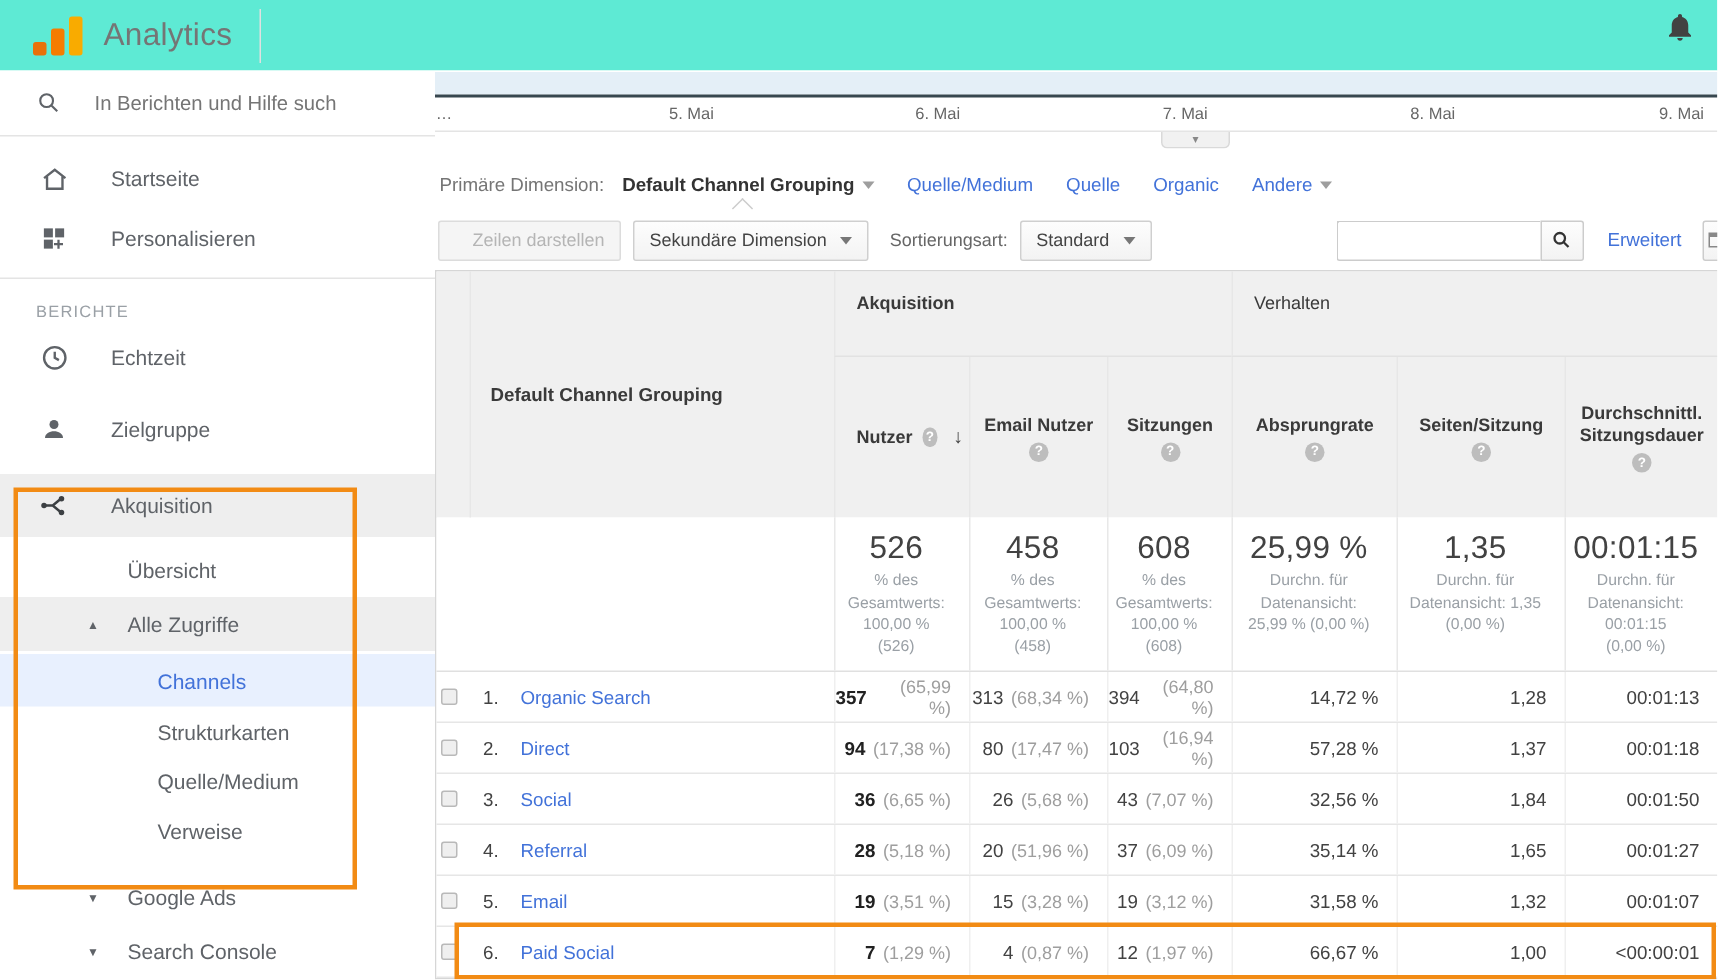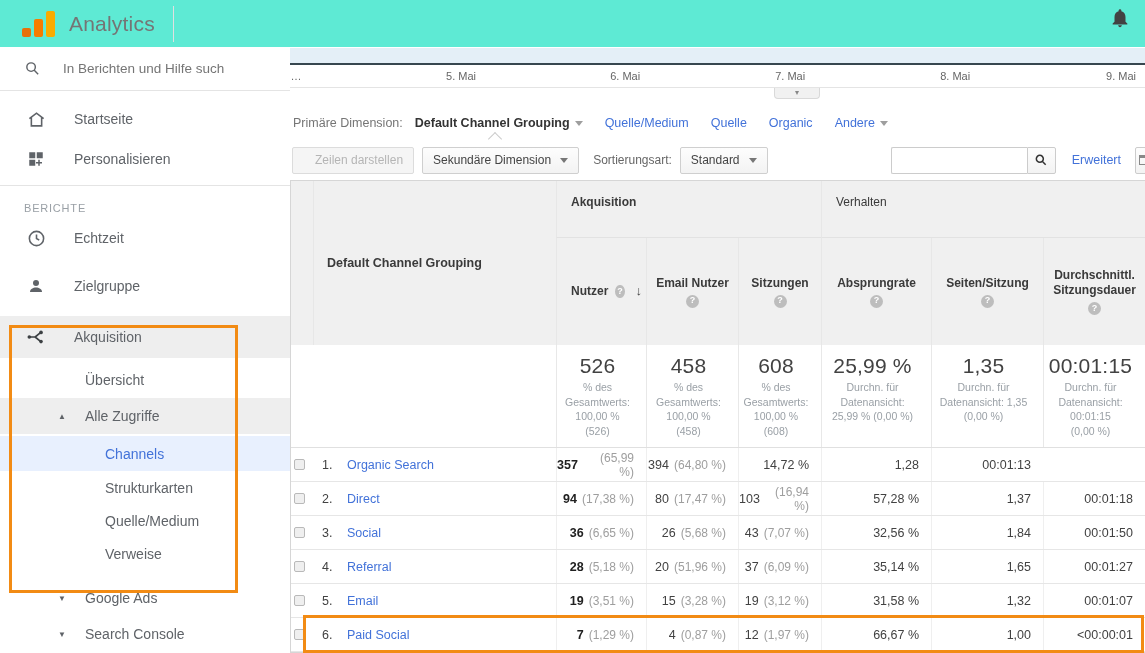--- a/index.html
+++ b/index.html
@@ -371,20 +371,24 @@
           </div>
         <div class="cell-dim">
             <span class="row-idx">1.</span>
             <span class="row-link">Organic Search</span>
           </div>
         <div class="cell-val">
             <span class="num">357</span>
             <span class="pct">(65,99 %)</span>
           </div>
         <div class="cell-val">
+            <span class="val">313</span>
+            <span class="pct">(68,34 %)</span>
+          </div>
+        <div class="cell-val">
             <span class="val">394</span>
             <span class="pct">(64,80 %)</span>
           </div>
         <div class="cell-val">
             <span class="val">14,72 %</span>
           </div>
         <div class="cell-val">
             <span class="val">1,28</span>
           </div>
         <div class="cell-val">

